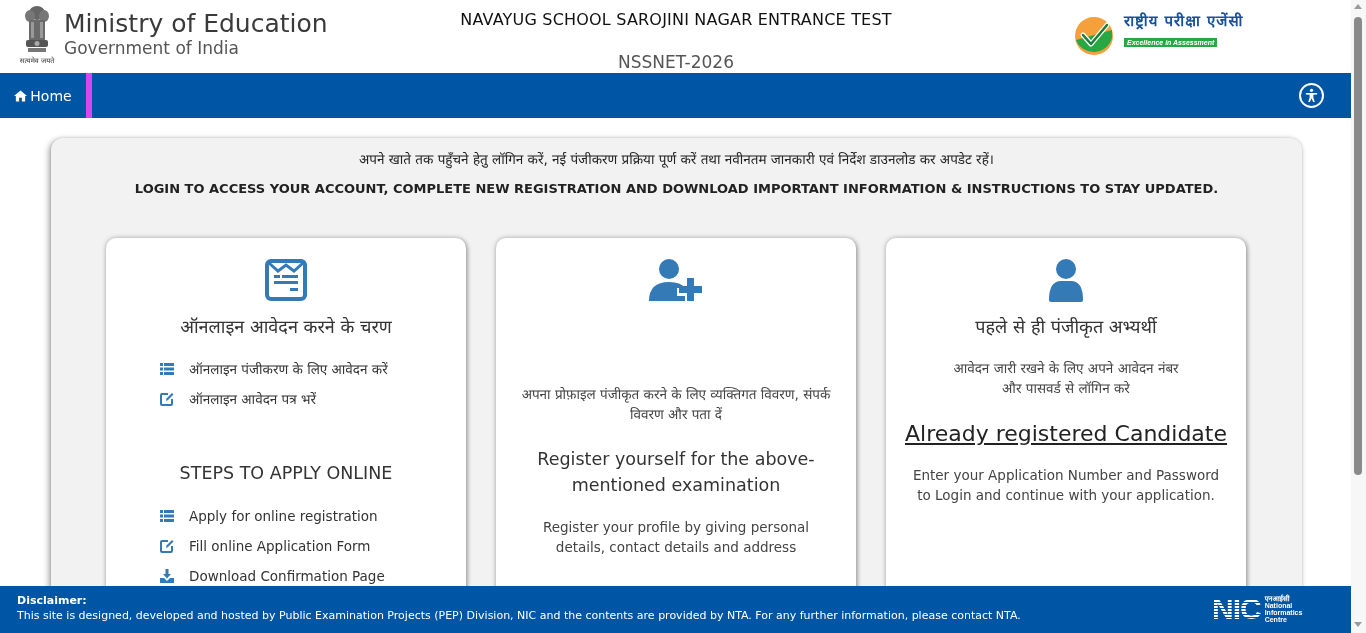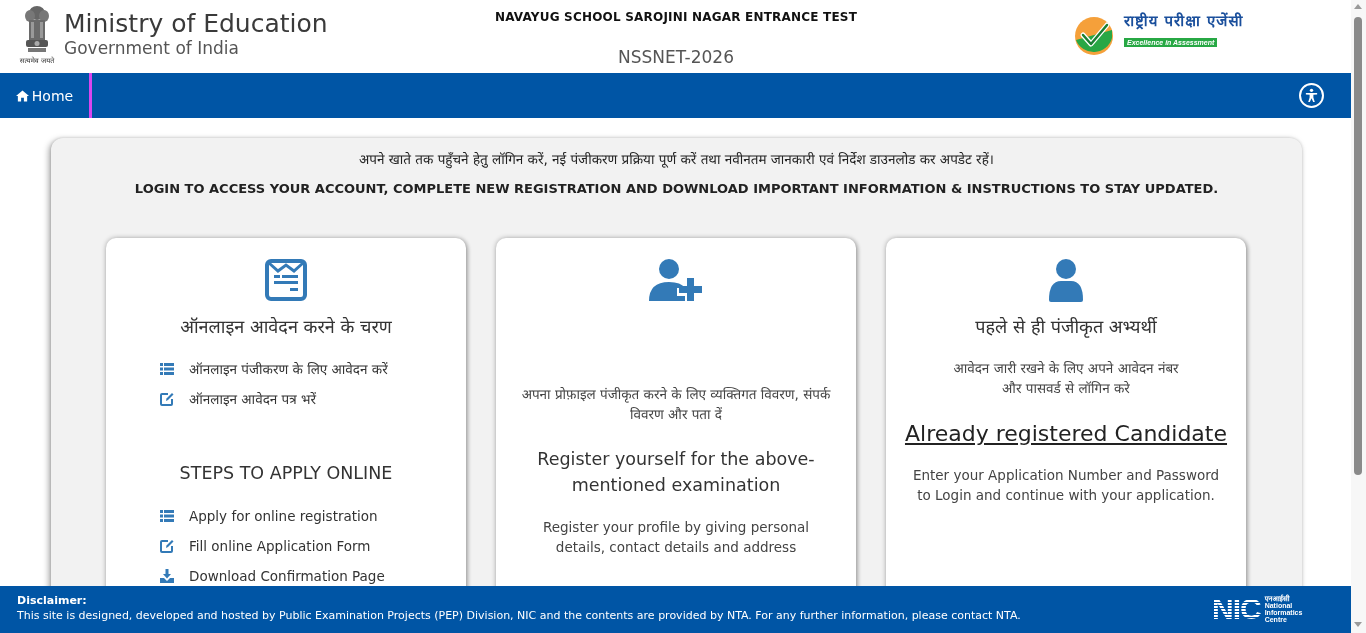--- a/index.html
+++ b/index.html
@@ -10,33 +10,33 @@
   .header { position: absolute; left: 0; top: 0; width: 1351px; height: 73px; background: #fff; }
   .moe { position: absolute; left: 14px; top: 4px; display: flex; align-items: flex-start; }
   .emblem { width: 46px; height: 64px; display: flex; flex-direction: column; align-items: center; }
   .emblem svg { width: 34px; height: 52px; }
   .emblem .motto { font-size: 7px; color: #333; white-space: nowrap; margin-top: 0px; }
   .moe-text { margin-left: 4px; margin-top: 6px; }
   .moe-title { font-size: 25px; color: #3a3a3a; line-height: 28px; font-family: "DejaVu Sans", sans-serif; }
   .moe-sub { font-size: 17px; color: #555; line-height: 20px; }
 
   .center-title { position: absolute; left: 400px; width: 552px; top: 10px; text-align: center; }
-  .center-title .t1 { font-size: 12px; font-weight: bold; color: #111; letter-spacing: 0.2px; }
+  .center-title .t1 { font-size: 16px; font-weight: normal; color: #111; letter-spacing: 0.2px; }
   .center-title .t2 { font-size: 17px; color: #555; margin-top: 23px; }
 
   .nta { position: absolute; left: 1074px; top: 12px; display: flex; align-items: flex-start; }
   .nta-logo { width: 40px; height: 40px; margin-top: 4px; }
   .nta-text { margin-left: 10px; }
   .nta-hi { font-size: 15px; color: #1a4f9c; font-weight: bold; line-height: 18px; letter-spacing: 1px; }
   .nta-en { font-size: 17px; color: #1a4f9c; font-weight: bold; line-height: 20px; font-family: "Liberation Sans", sans-serif; }
   .nta-tag { display: inline-block; background: #27a844; color: #fff; font-size: 7px; font-style: italic; font-weight: bold; padding: 1px 3px; margin-top: 1px; font-family: "Liberation Sans", sans-serif; }
 
   
   .navbar { position: absolute; left: 0; top: 73px; width: 1351px; height: 45px; background: #0055a5; }
-  .nav-home { position: absolute; left: 0; top: 0; height: 45px; width: 92px; display: flex; align-items: center; justify-content: center; color: #fff; font-size: 14px; border-right: 3px solid #d946ef; }
+  .nav-home { position: absolute; left: 0; top: 0; height: 45px; width: 92px; display: flex; align-items: center; justify-content: center; color: #fff; font-size: 14px; border-right: 6px solid #d946ef; }
   .nav-home svg { width: 13px; height: 12px; margin-right: 3px; }
   .access-btn { position: absolute; left: 1299px; top: 10px; width: 25px; height: 25px; border-radius: 50%; border: 2px solid #fff; display: flex; align-items: center; justify-content: center; }
   .access-btn svg { width: 15px; height: 15px; }
 
   
   .panel { position: absolute; left: 51px; top: 138px; width: 1251px; height: 470px; background: #f2f2f2; border-radius: 12px; box-shadow: -2px 2px 6px rgba(0,0,0,0.35), 0 0 3px rgba(0,0,0,0.15); }
   .intro-hi { position: absolute; left: 0; width: 1251px; top: 12px; text-align: center; font-size: 13.5px; color: #222; }
   .intro-en { position: absolute; left: 0; width: 1251px; top: 43px; text-align: center; font-size: 13px; font-weight: bold; color: #222; letter-spacing: 0px; }
 
   .card { position: absolute; top: 100px; width: 360px; height: 380px; background: #fff; border-radius: 10px; box-shadow: 0 0 5px rgba(0,0,0,0.3), 2px 2px 4px rgba(0,0,0,0.2); text-align: center; }

